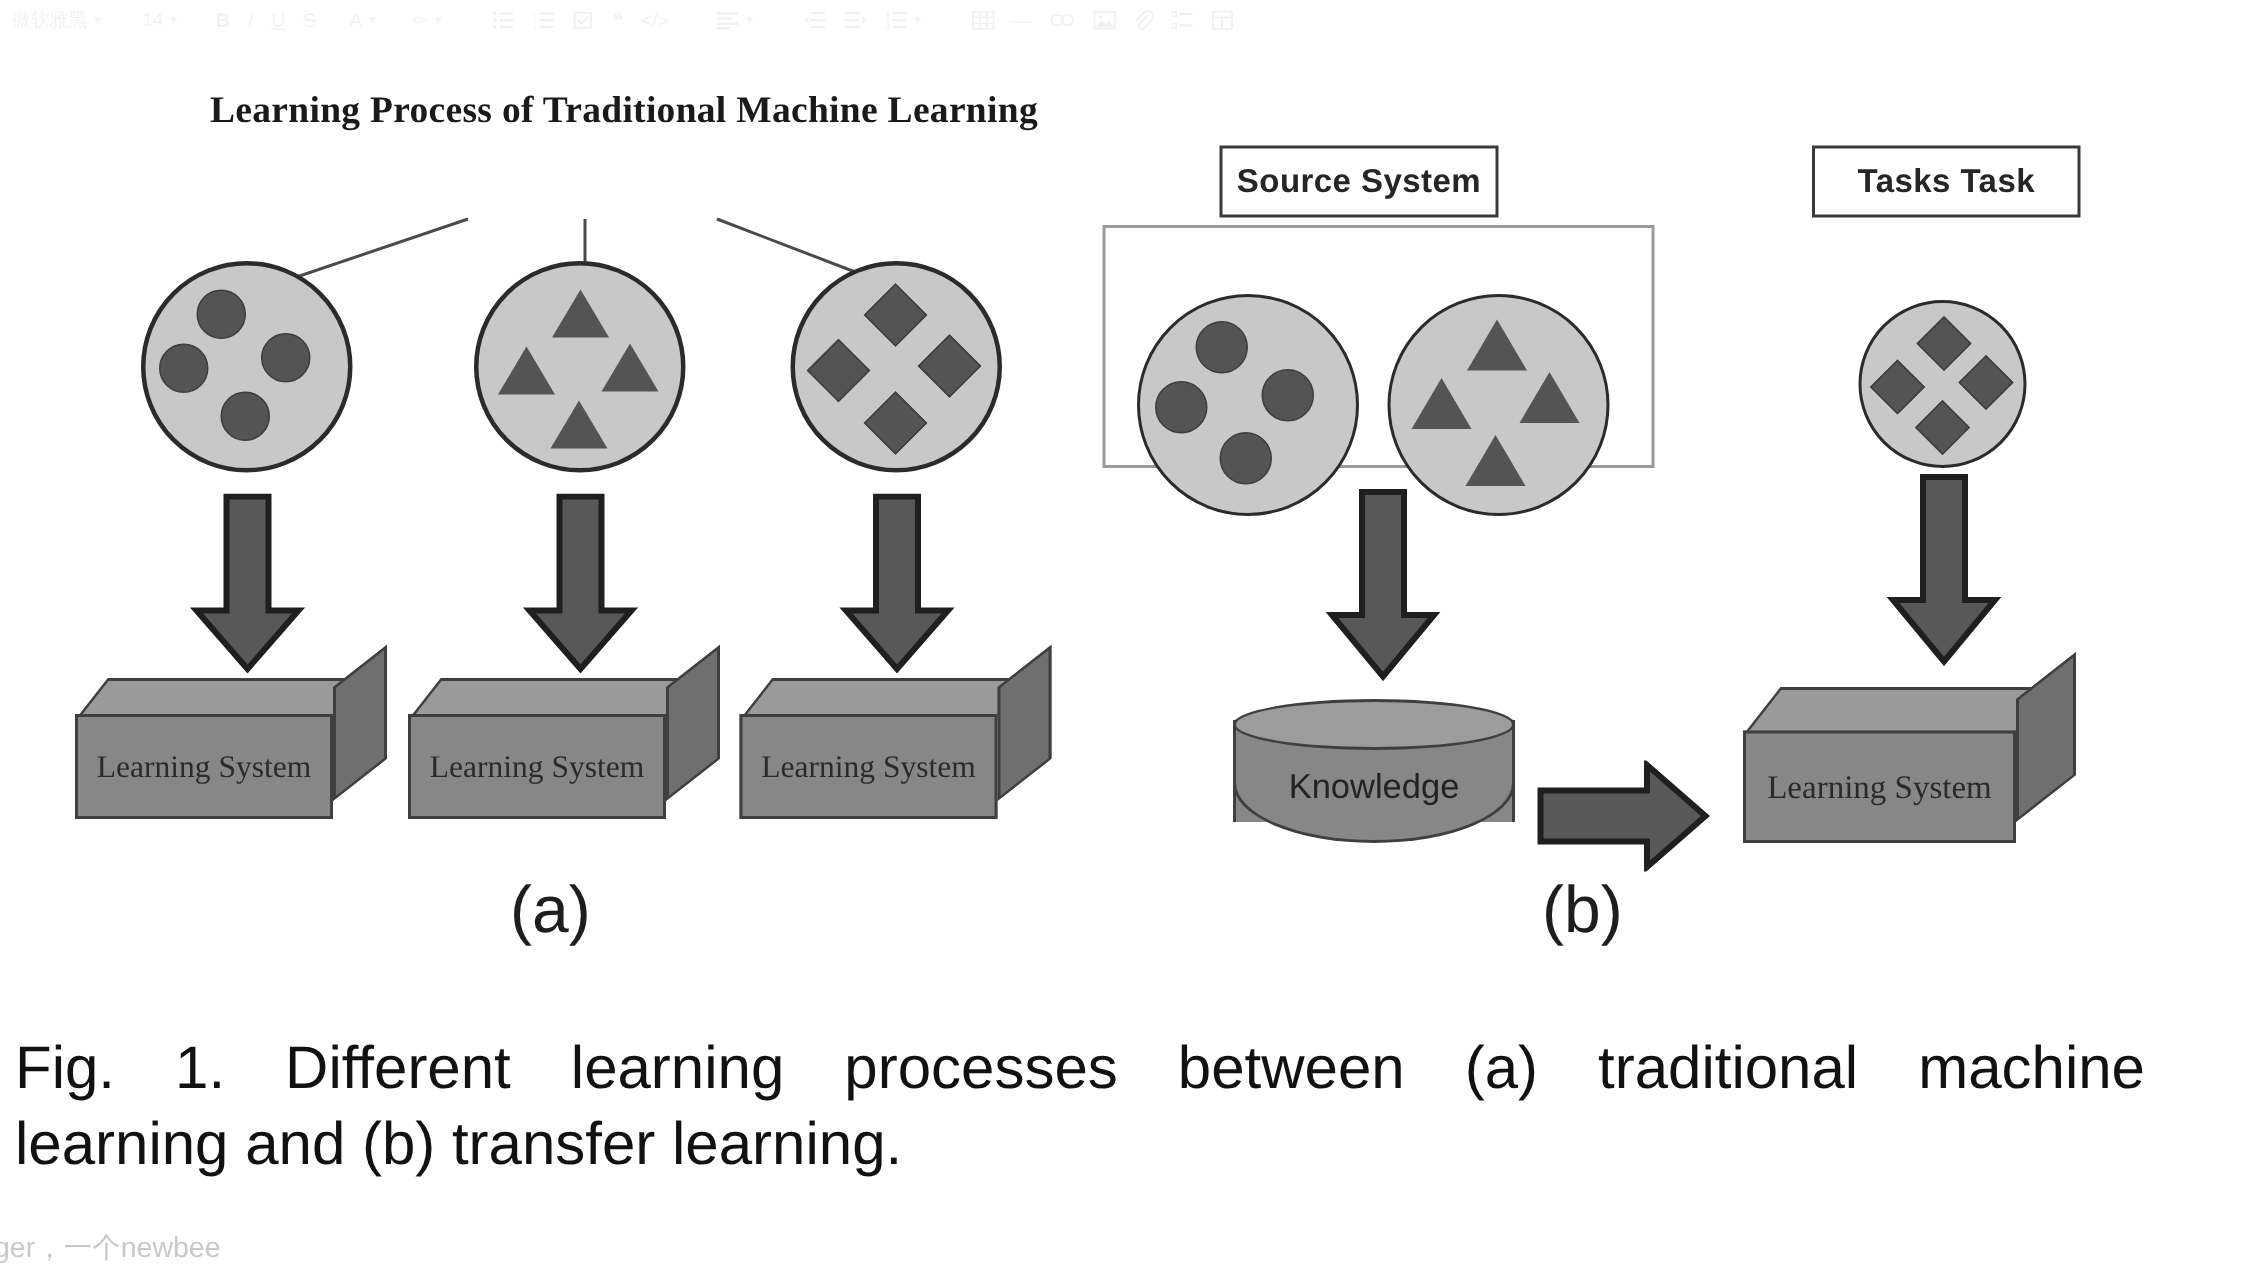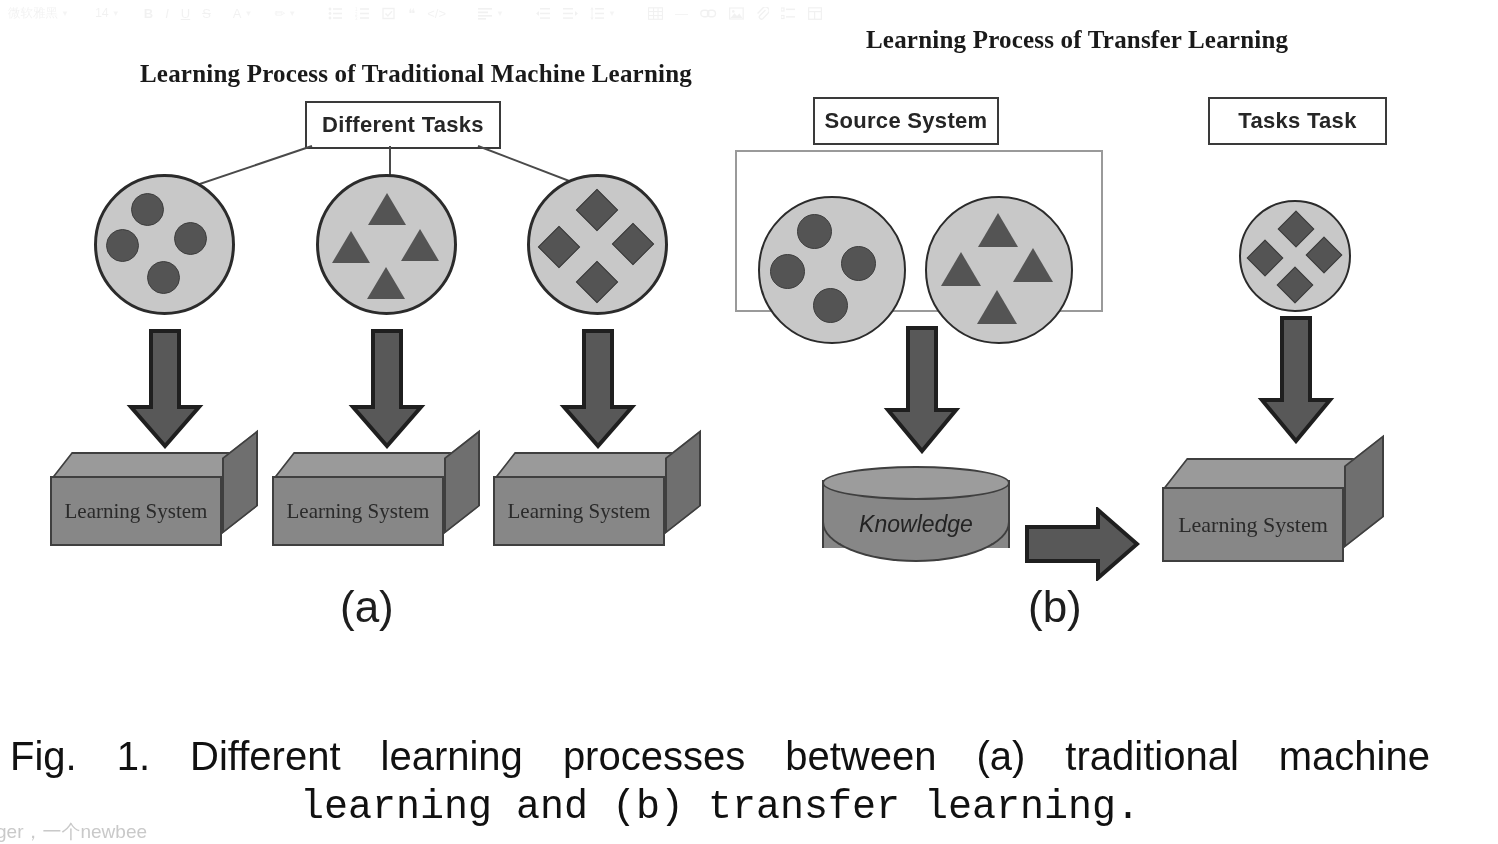--- a/index.html
+++ b/index.html
@@ -132,21 +132,21 @@
     box-sizing: border-box;
   }
   .ls-box .side {
     position: absolute;
     background: #6f6f6f;
     border: 2px solid #3f3f3f;
     box-sizing: border-box;
   }
 
   
-  .cylinder { position: absolute; font-style: italic; }
+  .cylinder { position: absolute; }
   .cylinder .body {
     position: absolute;
     left: 0; top: 14px;
     background: #878787;
     border-left: 2px solid #3f3f3f;
     border-right: 2px solid #3f3f3f;
     box-sizing: border-box;
   }
   .cylinder .cap {
     position: absolute;
@@ -187,21 +187,21 @@
     left: 10px;
     top: 661px;
     width: 1420px;
     font-family: "Liberation Sans", sans-serif;
     font-size: 40px;
     line-height: 1.28;
     color: #111111;
     text-align: justify;
     text-justify: inter-word;
   }
-  #caption .l2 { text-align: center; font-family: Liberation Mono, monospace; }
+  #caption .l2 { text-align: left; }
 
   #watermark {
     position: absolute;
     left: -4px;
     top: 793px;
     font-family: "Liberation Sans", sans-serif;
     font-size: 19px;
     color: #c9c9c9;
     white-space: nowrap;
   }
@@ -361,21 +361,20 @@
         <rect x="0.6" y="4" width="12.8" height="1.2" fill="currentColor"></rect>
         <rect x="6" y="4" width="1.2" height="8.3" fill="currentColor"></rect>
       </svg>
   </div>
 </div>
 
 <div id="figure">
 
   <div class="abs panel-title" style="left:140px; top:34px;">Learning Process of Traditional Machine Learning</div>
 
-  <div class="abs task-box" style="left:305px; top:75px; width:192px; height:44px;">Different Tasks</div>
 
   <svg class="abs" style="left:90px; top:118px; width:560px; height:62px;" viewBox="0 0 560 62">
     <defs>
       <marker id="arrA" markerWidth="8" markerHeight="8" refX="6.6" refY="3" orient="auto">
         <path d="M0,0 L7,3 L0,6 z" fill="#2f2f2f"></path>
       </marker>
     </defs>
     <path d="M222,2 L86,48" stroke="#4a4a4a" stroke-width="2" fill="none" marker-end="url(#arrA)"></path>
     <path d="M300,2 L300,47" stroke="#4a4a4a" stroke-width="2" fill="none" marker-end="url(#arrA)"></path>
     <path d="M388,2 L508,48" stroke="#4a4a4a" stroke-width="2" fill="none" marker-end="url(#arrA)"></path>
@@ -439,21 +438,20 @@
   <div class="ls-box" style="left:493px; top:426px; width:208px; height:108px;">
     <div class="top" style="left:0; top:0; width:172px; height:28px; transform: skewX(-38deg); transform-origin: bottom left;"></div>
     <div class="side" style="right:0; top:6px; width:36px; height:76px; transform: skewY(-38deg); transform-origin: top left;"></div>
     <div class="face" style="width:172px; height:70px; bottom:14px; font-size:21px;">
       <span>Learning System</span>
     </div>
   </div>
 
   <div class="abs subfig-label" style="left:340px; top:556px;">(a)</div>
 
-  <div class="abs panel-title" style="left:866px; top:0px;">Learning Process of Transfer Learning</div>
 
   <div class="abs task-box" style="left:813px; top:71px; width:182px; height:44px;">Source System</div>
 
   <div class="abs task-box" style="left:1208px; top:71px; width:175px; height:44px;">Tasks Task</div>
 
   <div class="abs group-box" style="left:735px; top:124px; width:364px; height:158px;"></div>
 
   <div class="task-circle thin" style="left:758px; top:170px; width:148px; height:148px;">
     <div class="shape circ" style="left:37px; top:16px; width:35px; height:35px;"></div>
     <div class="shape circ" style="left:81px; top:48px; width:35px; height:35px;"></div>
@@ -505,18 +503,18 @@
     <div class="top" style="left:0; top:0; width:182px; height:32px; transform: skewX(-38deg); transform-origin: bottom left;"></div>
     <div class="side" style="right:0; top:8px; width:40px; height:82px; transform: skewY(-38deg); transform-origin: top left;"></div>
     <div class="face" style="width:182px; height:75px; bottom:14px; font-size:22px;">
       <span>Learning System</span>
     </div>
   </div>
 
   <div class="abs subfig-label" style="left:1028px; top:556px;">(b)</div>
 
   <div id="caption">
-    <div class="l1" style="text-align: justify; text-align-last: justify; margin-top: 44px;">Fig. 1. Different learning processes between (a) traditional machine</div>
+    <div class="l1" style="text-align: justify; text-align-last: justify;">Fig. 1. Different learning processes between (a) traditional machine</div>
     <div class="l2">learning and (b) transfer learning.</div>
   </div>
 
   <div id="watermark">ger，一个newbee</div>
 </div>
 
 </body></html>

